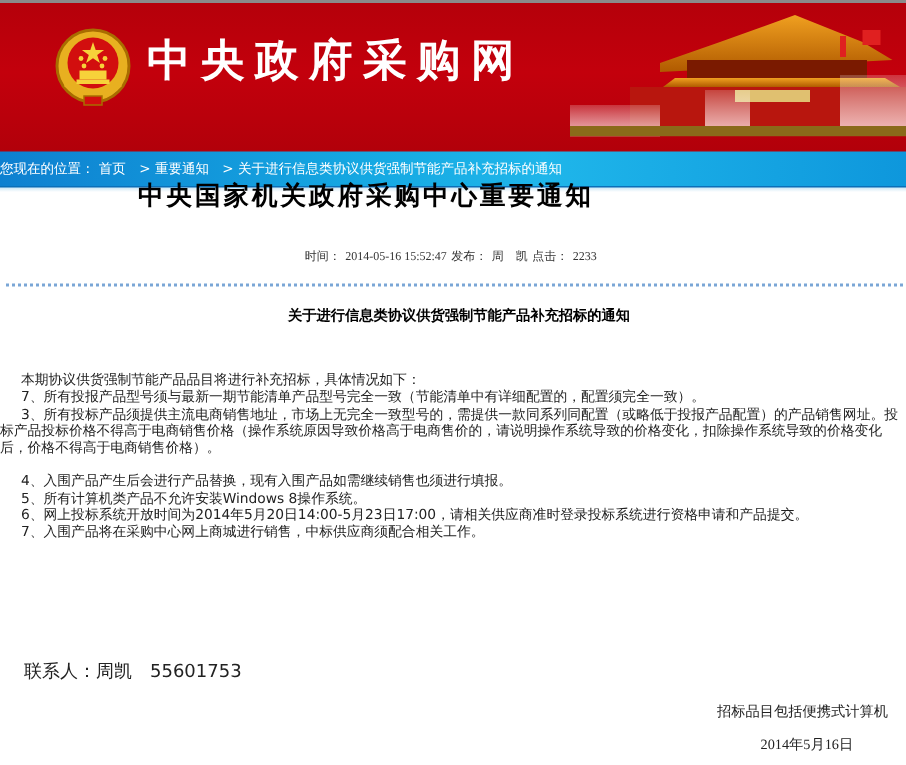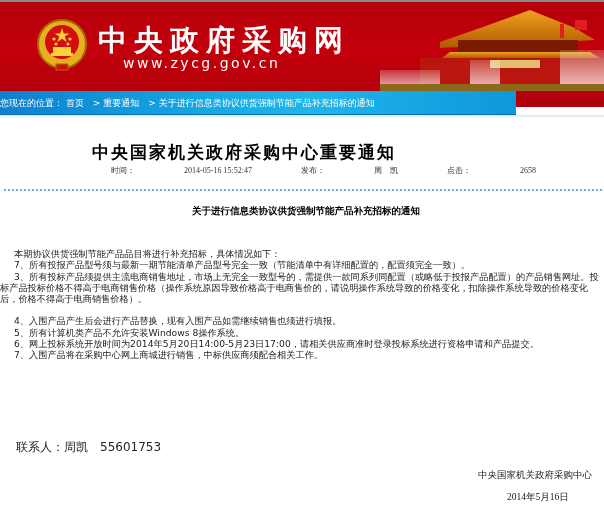--- a/index.html
+++ b/index.html
@@ -33,46 +33,46 @@
     }
     .motto {
       position: absolute; left: 460px; top: 64px;
       font-size: 16px; font-weight: bold; color: #f6e6a8; letter-spacing: 0px;
       text-shadow: 1px 1px 1px #6a2000; line-height: 18px; white-space: nowrap;
     }
     .motto span { margin-right: 10px; }
 
     
     .crumbbar {
-      position: absolute; left: 0; top: 91px; width: 516px; height: 25px;
+      position: absolute; left: 0; top: 101px; width: 604px; height: 25px;
       background: linear-gradient(90deg, #0e80d0 0%, #15a8e2 40%, #1fb6ea 60%, #0e97dc 100%);
       border-bottom: 2px solid #0b6fb8;
     }
     .crumbbar::after {
       content: ""; position: absolute; left: 0; bottom: -4px; width: 604px; height: 3px;
       background: linear-gradient(180deg, #cde7f5, #ffffff);
     }
     .crumbs {
       position: absolute; left: 0; top: 6px; font-size: 9px; color: #ffffff; white-space: nowrap; line-height: 12px;
     }
     .crumbs a { color: #ffffff; text-decoration: none; }
     .crumbs .sep { margin: 0 3px 0 6px; }
 
     
     .article-title {
-      position: absolute; left: 0; top: 141px; width: 488px; text-align: center;
+      position: absolute; left: 0; top: 120px; width: 488px; text-align: center;
       font-size: 17px; font-weight: bold; color: #000; letter-spacing: 2px;
       font-family: "DejaVu Serif", "Liberation Serif", serif; line-height: 22px;
     }
     .meta {
       position: absolute; left: 0; top: 166px; width: 604px; text-align: center;
       font-size: 8px; color: #333; line-height: 10px; white-space: nowrap;
       font-family: "Liberation Serif", serif;
     }
-    .meta span { margin-right: 3px; margin-left: 46px; }
+    .meta span { margin-right: 3px; }
     .divider {
       position: absolute; left: 4px; top: 189px; width: 598px; height: 0;
       border-top: 2px dotted #7aa6d6;
     }
     .sub-title {
       position: absolute; left: 0; top: 205px; width: 604px; text-align: center;
       font-size: 9.5px; font-weight: bold; color: #000; line-height: 12px;
       padding-left: 8px;
     }
 
@@ -106,21 +106,20 @@
     <circle cx="18" cy="21" r="1.6" fill="#f7d23a"></circle>
     <circle cx="20" cy="26" r="1.6" fill="#f7d23a"></circle>
     <circle cx="32" cy="26" r="1.6" fill="#f7d23a"></circle>
     <circle cx="34" cy="21" r="1.6" fill="#f7d23a"></circle>
     <rect x="17" y="29" width="18" height="6" fill="#f7d23a"></rect>
     <rect x="15" y="35" width="22" height="3" fill="#f7d23a"></rect>
     <path d="M8 38 Q26 56 44 38" stroke="#e8b020" stroke-width="4" fill="none"></path>
     <rect x="20" y="46" width="12" height="6" fill="#d20e0e" stroke="#a86d00" stroke-width="1"></rect>
   </svg>
   <div class="site-title">中央政府采购网</div>
-  <div class="site-url">www.zycg.gov.cn</div>
 
   <svg class="gate" viewBox="0 0 224 91" preserveAspectRatio="none">
     <defs>
       <linearGradient id="roof" x1="0" y1="0" x2="0" y2="1">
         <stop offset="0" stop-color="#f0a020"></stop>
         <stop offset="1" stop-color="#b05a00"></stop>
       </linearGradient>
       <linearGradient id="fountain" x1="0" y1="0" x2="0" y2="1">
         <stop offset="0" stop-color="#ffffff" stop-opacity="0.2"></stop>
         <stop offset="1" stop-color="#ffe0e0" stop-opacity="0.85"></stop>
@@ -144,30 +143,30 @@
   <div class="crumbs">
     <span>您现在的位置：</span>
     <a href="#">首页</a>
     <span class="sep">&gt;</span><a href="#">重要通知</a>
     <span class="sep">&gt;</span><a href="#">关于进行信息类协议供货强制节能产品补充招标的通知</a>
   </div>
 </div>
 
 <div class="article-title">中央国家机关政府采购中心重要通知</div>
 <div class="meta">
-  <span>时间：</span><span>2014-05-16 15:52:47</span><span>发布：</span><span>周　凯</span><span>点击：</span><span>2658</span>
+  <span>时间：</span><span>2014-05-16 15:52:47</span><span>发布：</span><span>周　凯</span><span>点击：</span><span>2233</span>
 </div>
 <div class="divider"></div>
 <div class="sub-title">关于进行信息类协议供货强制节能产品补充招标的通知</div>
 
 <div class="body">
   <p>本期协议供货强制节能产品品目将进行补充招标，具体情况如下：</p>
   <p>7、所有投报产品型号须与最新一期节能清单产品型号完全一致（节能清单中有详细配置的，配置须完全一致）。</p>
   <p>3、所有投标产品须提供主流电商销售地址，市场上无完全一致型号的，需提供一款同系列同配置（或略低于投报产品配置）的产品销售网址。投标产品投标价格不得高于电商销售价格（操作系统原因导致价格高于电商售价的，请说明操作系统导致的价格变化，扣除操作系统导致的价格变化后，价格不得高于电商销售价格）。</p>
   <p class="gap">4、入围产品产生后会进行产品替换，现有入围产品如需继续销售也须进行填报。</p>
   <p>5、所有计算机类产品不允许安装Windows 8操作系统。</p>
   <p>6、网上投标系统开放时间为2014年5月20日14:00-5月23日17:00，请相关供应商准时登录投标系统进行资格申请和产品提交。</p>
   <p>7、入围产品将在采购中心网上商城进行销售，中标供应商须配合相关工作。</p>
 </div>
 
 <div class="contact">联系人：周凯　55601753</div>
-<div class="sign-org">中央国家机关政府采购中心</div>
+<div class="sign-org">招标品目包括便携式计算机</div>
 <div class="sign-date">2014年5月16日</div>
 
 </body></html>

